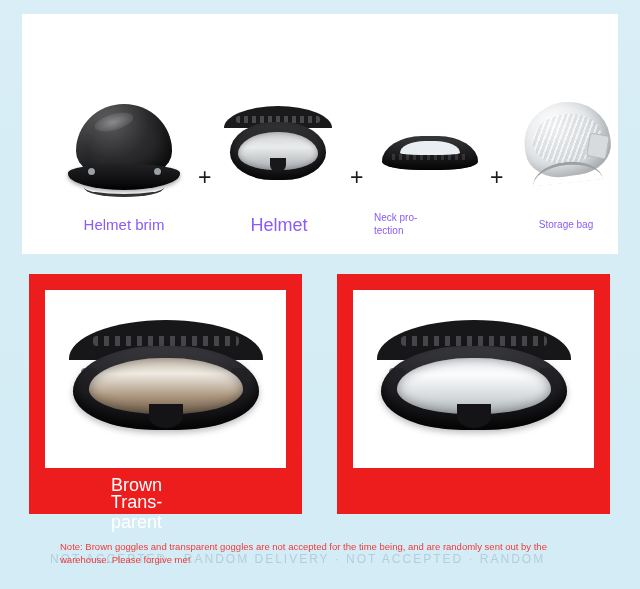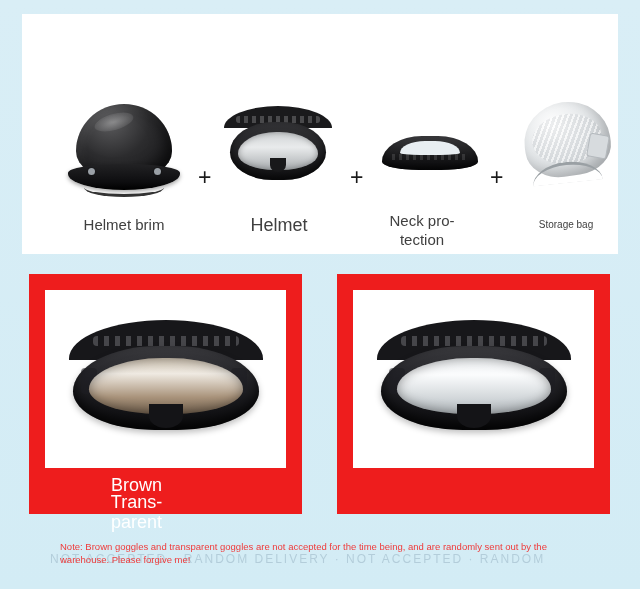--- a/index.html
+++ b/index.html
@@ -42,21 +42,21 @@
   .plus {
     position: absolute;
     font-size: 23px;
     color: #1a1a1a;
     font-weight: 500;
     top: 108px;
   }
 
   .caption {
     position: absolute;
-    color: #404040;
+    color: #8b5cf6;
     text-align: center;
     line-height: 1.25;
   }
 
   
   .helmet-wrap { left: 40px; top: 36px; width: 120px; height: 110px; }
   .helmet-shell {
     position: absolute;
     left: 14px; top: 12px;
     width: 96px; height: 76px;
@@ -200,21 +200,21 @@
     width: 18px; height: 22px;
     background: #d7dbde;
     border: 1px solid #b4b9bd;
     border-radius: 3px;
     transform: rotate(10deg);
   }
 
   
   .cap-helmet { left: 32px; top: 202px; width: 140px; font-size: 15px; }
   .cap-goggles { left: 192px; top: 200px; width: 130px; font-size: 18px; }
-  .cap-neck { left: 352px; top: 198px; width: 96px; font-size: 15px; text-align: center; }
+  .cap-neck { left: 352px; top: 198px; width: 96px; font-size: 10px; text-align: left; }
   .cap-bag { left: 474px; top: 205px; width: 140px; font-size: 10px; }
 
   .plus-1 { left: 176px; }
   .plus-2 { left: 328px; }
   .plus-3 { left: 468px; }
 
   
   .red-box {
     position: absolute;
     background: #ee1d1d;

